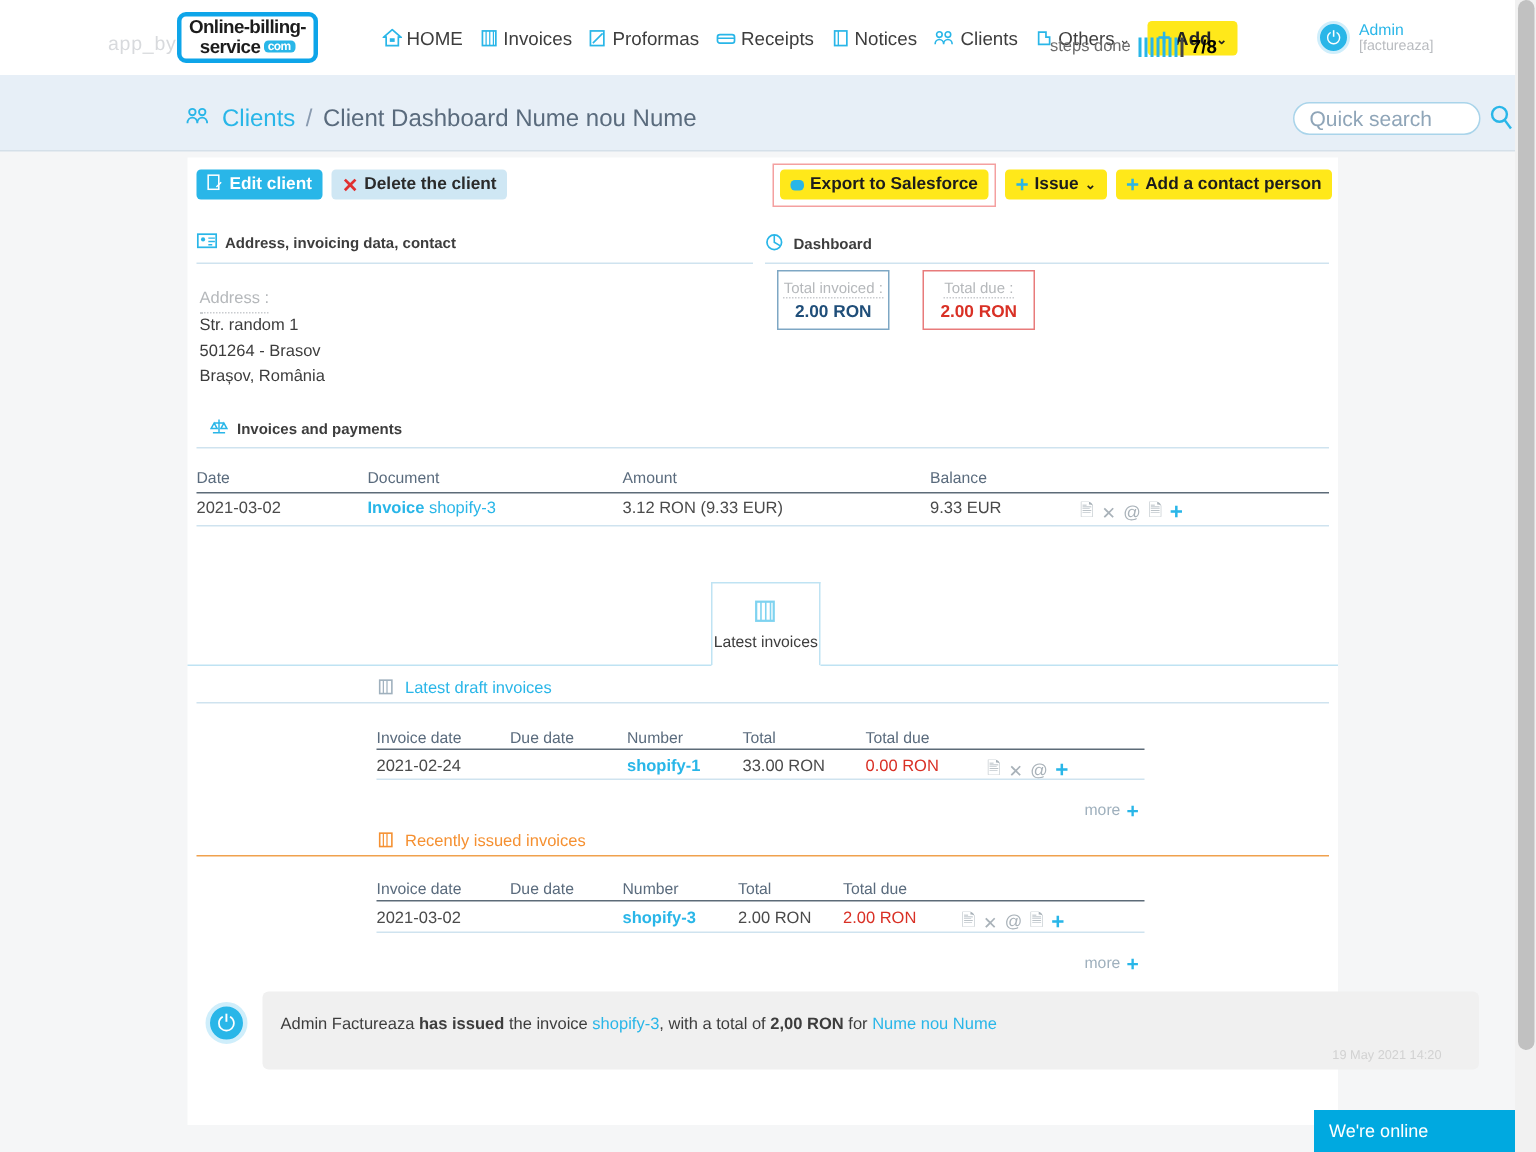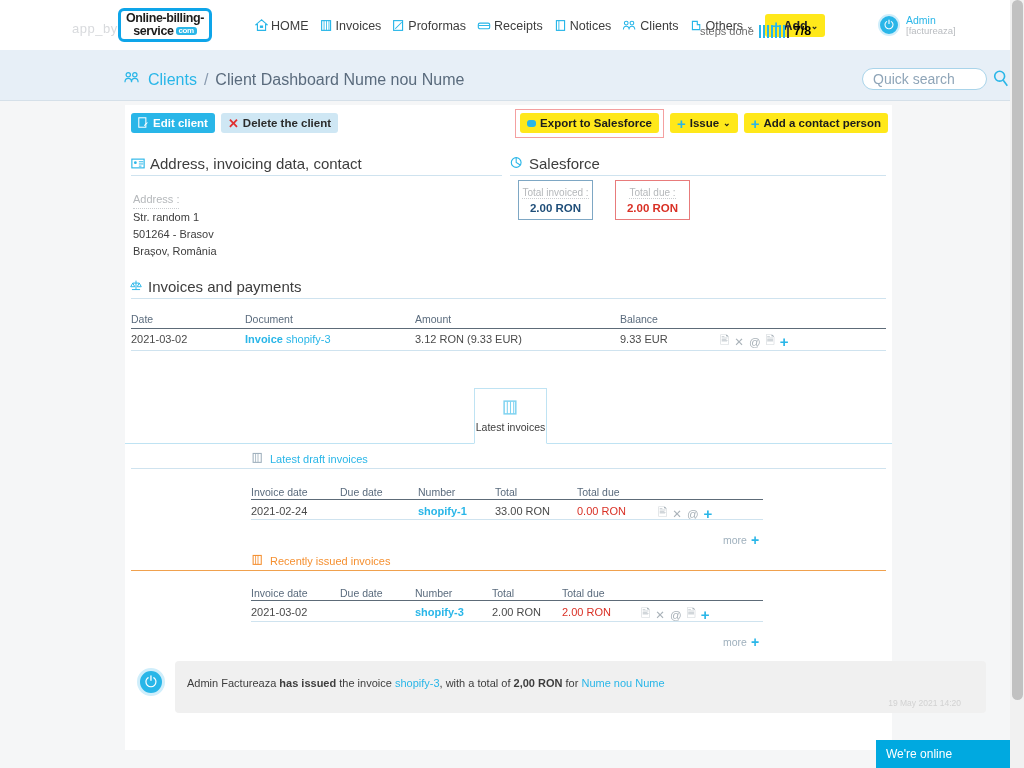--- a/index.html
+++ b/index.html
@@ -119,21 +119,21 @@
   .btn-ye { background: #ffe81a; color: #1c1c1c; font-weight: bold; }
   .x-red { color: #e03030; font-weight: bold; font-size: 13px; line-height: 1;}
 
   .btnrow-r { position: absolute; right: 4px; top: 8px; display: flex; gap: 6px; align-items: flex-start;}
   .sf-wrap { border: 1px solid #f4a0a0; padding: 3px 4px 4px 4px; margin-top: -4px; }
   .sf-dot { width: 9px; height: 7px; border-radius: 3px; background: #29b6e8; display:block;}
 
   
   .sec-h {
     position: absolute; display: flex; align-items: center; gap: 5px;
-    font-size: 15px; color: #3d3d3d; font-weight: normal;
+    font-size: 10px; color: #3d3d3d; font-weight: bold;
   }
   .rule { position: absolute; height: 1px; background: #cfe3ef; }
 
   .addr { position: absolute; left: 8px; top: 86px; font-size: 11px; line-height: 17px; color: #3d3d3d;}
   .addr .lbl { color: #b5b8bb; border-bottom: 1px dotted #c9cccf; display: inline-block; }
 
   .statbox {
     position: absolute; top: 75px; width: 75px; height: 40px;
     display: flex; flex-direction: column; align-items: center; justify-content: center;
     background: #fff; gap: 3px;
@@ -381,34 +381,34 @@
       <div>Str. random 1</div>
       <div>501264 - Brasov</div>
       <div>Brașov, România</div>
     </div>
 
     <div class="sec-h" style="left:385px; top:50px;">
       <span><svg width="14" height="13" viewBox="0 0 16 16">
               <circle cx="7" cy="8" r="6" fill="none" stroke="#29b6e8" stroke-width="1.4"></circle>
               <path d="M7 2v6l5 3" stroke="#29b6e8" stroke-width="1.3" fill="none"></path>
             </svg></span>
-      <span>Salesforce</span>
+      <span>Dashboard</span>
     </div>
     <div class="rule" style="left:385px; top:70px; width:376px;"></div>
 
     <div class="statbox sb-blue">
       <span class="sb-lbl">Total invoiced :</span>
       <span class="sb-val v-blue">2.00 RON</span>
     </div>
     <div class="statbox sb-red">
       <span class="sb-lbl">Total due :</span>
       <span class="sb-val v-red">2.00 RON</span>
     </div>
 
-    <div class="sec-h" style="left:4px; top:173px;">
+    <div class="sec-h" style="left:14px; top:173px;">
       <span><svg width="14" height="13" viewBox="0 0 16 16">
               <path d="M8 2v11M3 13h10M4 5h8M4 5 1.5 9.5h5zM12 5 9.5 9.5h5z" fill="none" stroke="#29b6e8" stroke-width="1.2"></path>
             </svg></span>
       <span>Invoices and payments</span>
     </div>
     <div class="rule" style="left:6px; top:193px; width:755px;"></div>
 
     <div class="tbl">
       <div class="th cell" style="left:6px; top:208px;">Date</div>
       <div class="th cell" style="left:120px; top:208px;">Document</div>

